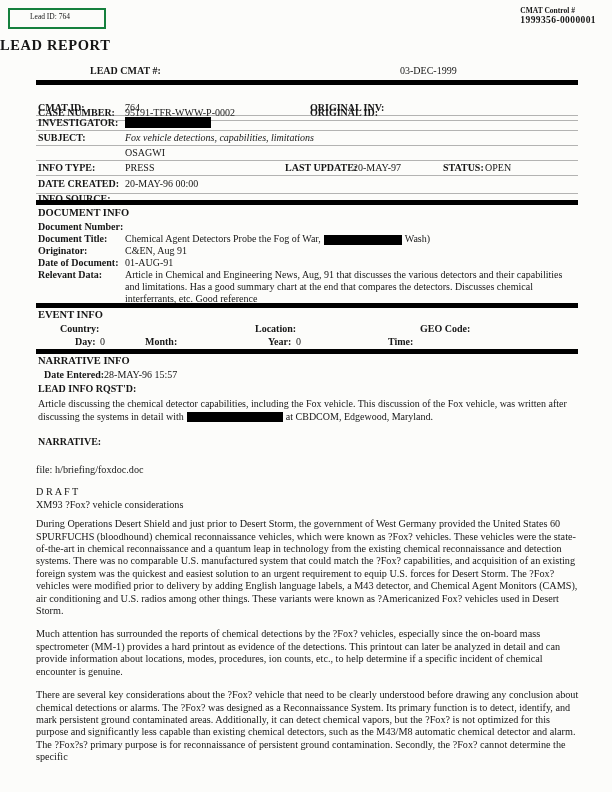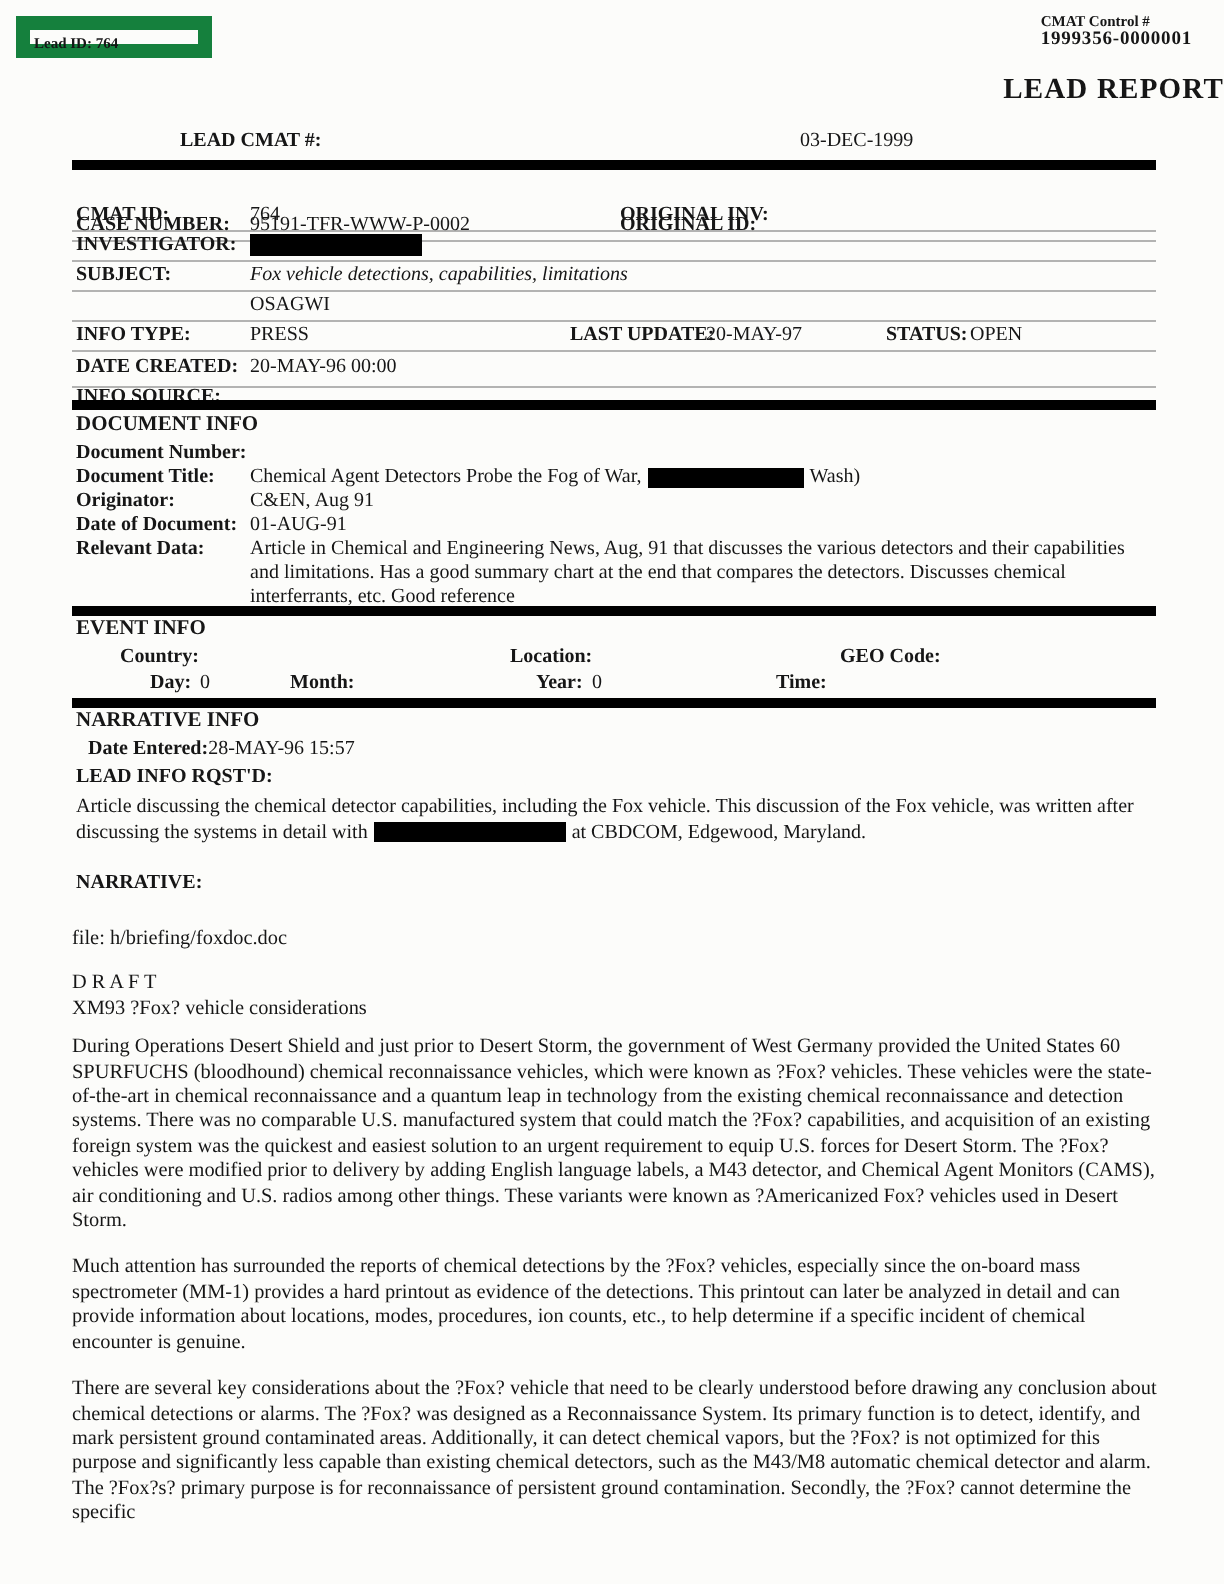--- a/index.html
+++ b/index.html
@@ -6,28 +6,28 @@
   html, body { background:#e9e9e6; }
   body { font-family:"Liberation Serif", serif; color:#161616; }
 
   .page {
     position:relative; width:612px; height:792px; margin:0 auto;
     background:#fcfcfa; overflow:hidden;
   }
 
   .leadid-box {
     position:absolute; left:8px; top:8px; width:98px; height:21px;
-    border:7px solid #15803d; font-size:7.5px; padding:2px 2px;font-weight:bold;
+    border:2px solid #15803d; font-size:7.5px; padding:2px 20px;
   }
   .cmat-block { position:absolute; right:16px; top:6px; }
   .cmat-label { font-size:7.5px; font-weight:bold; }
   .cmat-number { font-size:9.5px; font-weight:bold; letter-spacing:0.4px; }
 
   .report-title {
-    position:absolute; top:37px; left:0; width:100%; text-align:right;
+    position:absolute; top:37px; left:0; width:100%; text-align:left;
     font-size:14.5px; font-weight:bold; letter-spacing:0.6px;
   }
 
   .blackbar { position:absolute; left:36px; width:542px; height:5px; background:#000; }
 
   .row {
     position:absolute; left:36px; width:542px; height:15px;
     border-bottom:1px solid rgba(70,70,70,0.40);
     font-size:10px;
   }

